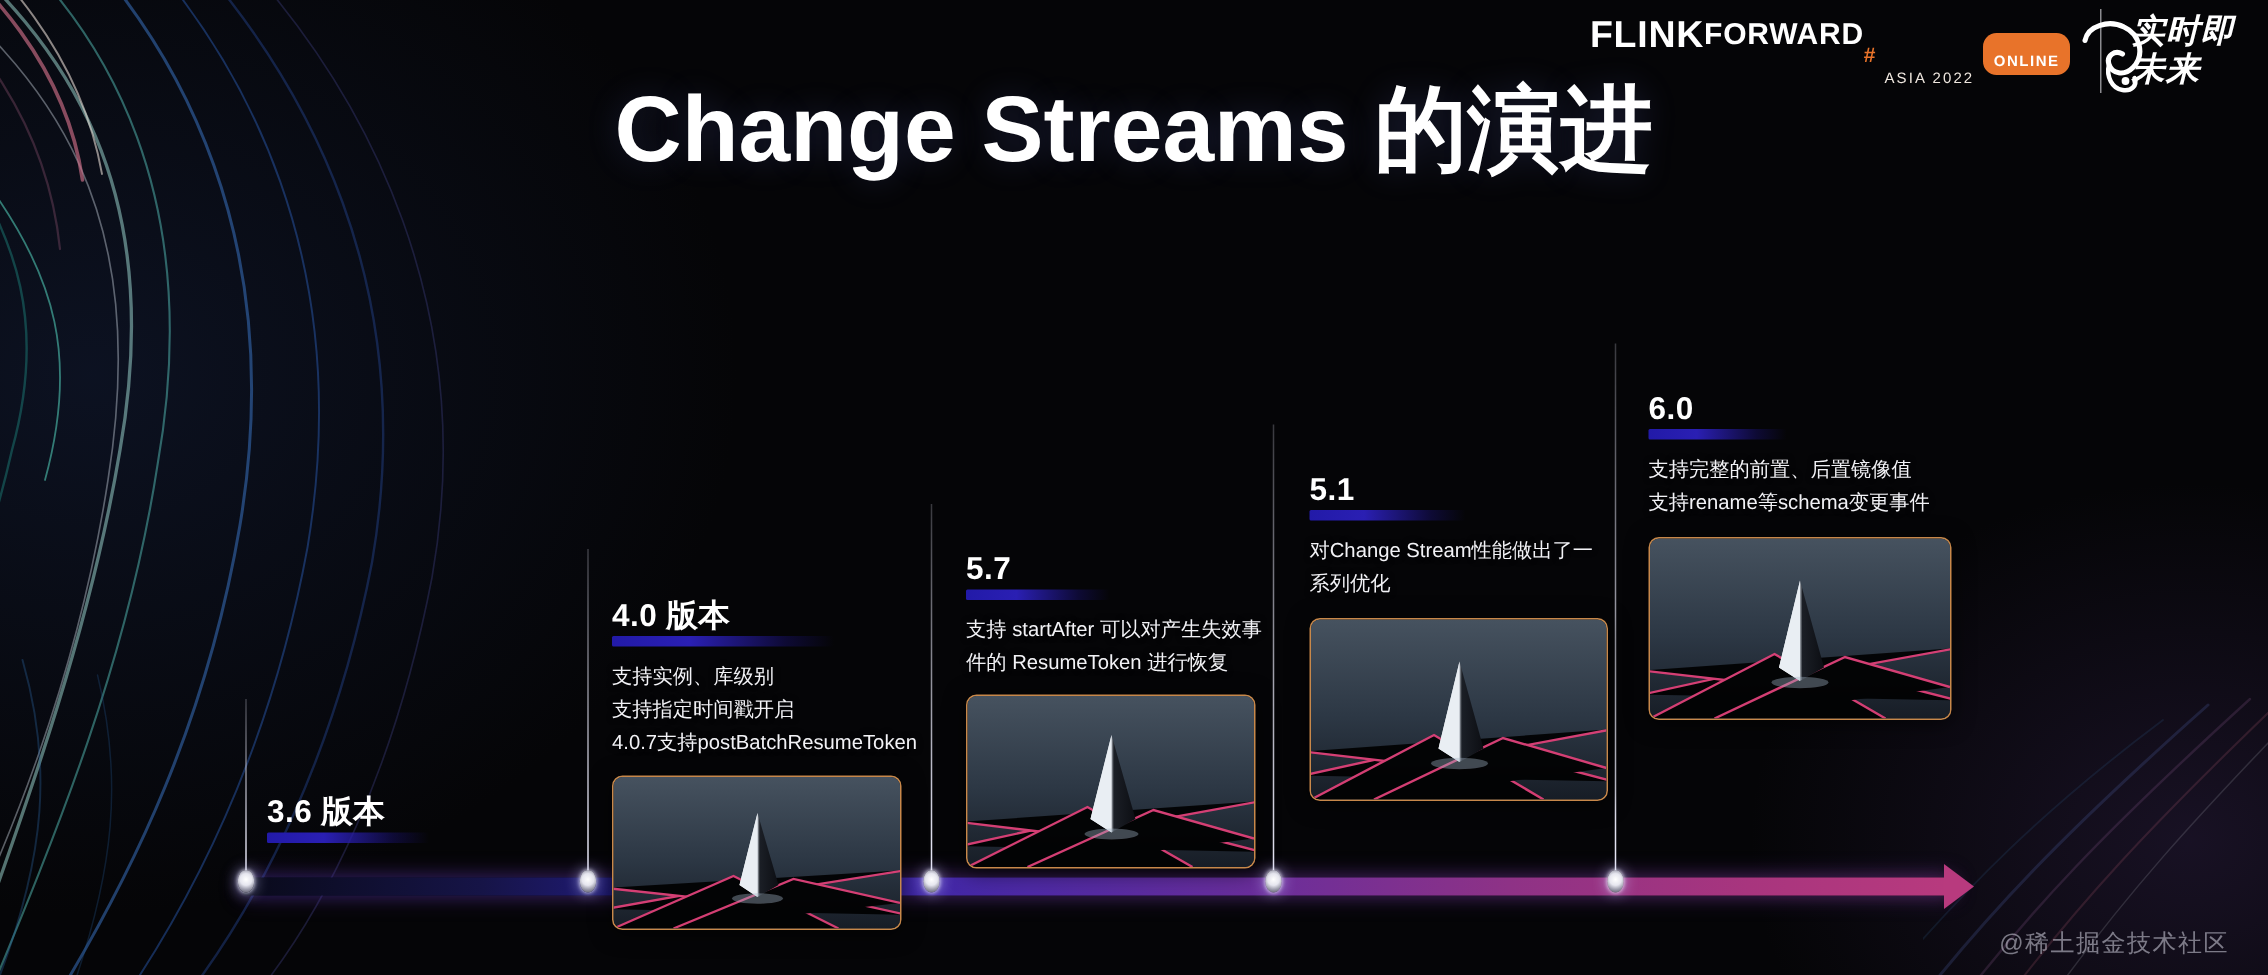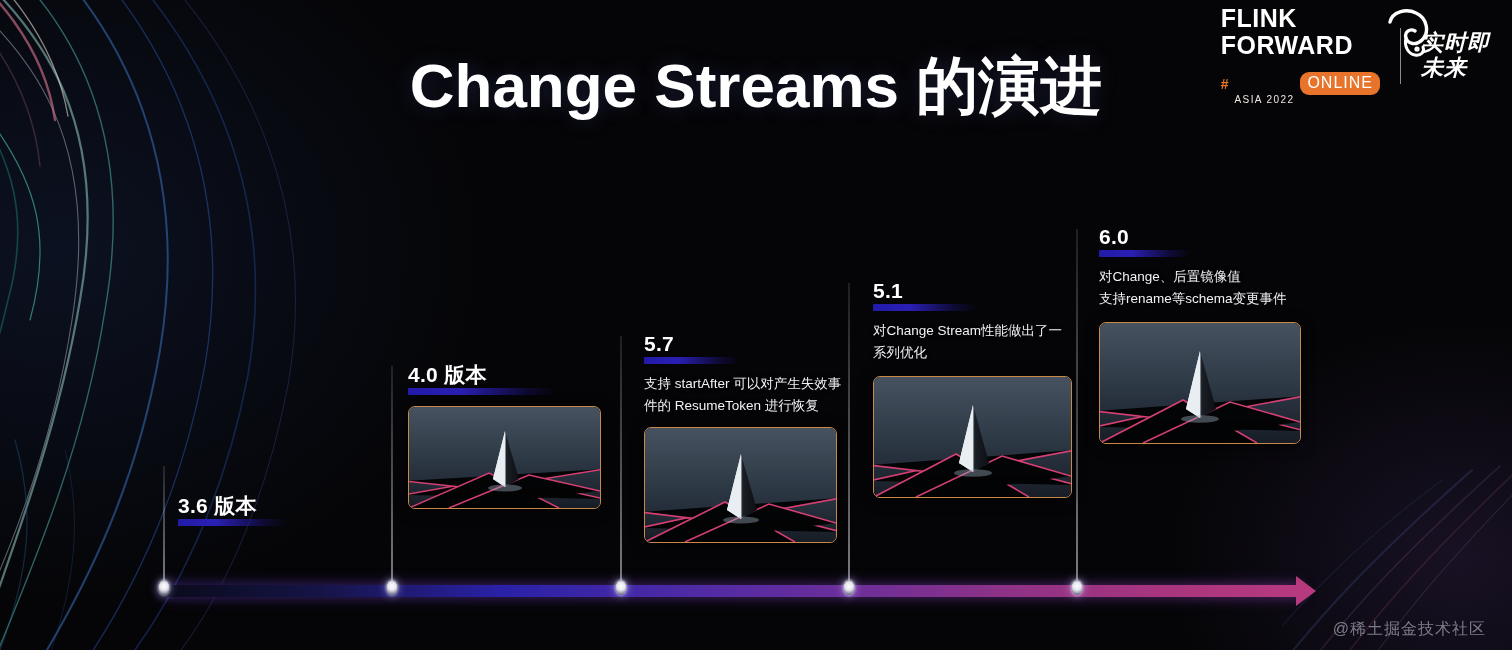--- a/index.html
+++ b/index.html
@@ -23,33 +23,33 @@
   .streaks { position:absolute; left:0; top:0; width:330px; height:650px; overflow:hidden; }
   .streaks svg { position:absolute; left:-40px; top:-30px; }
   .rstreaks { position:absolute; right:0; bottom:0; width:230px; height:220px; overflow:hidden; opacity:.75; }
   .rstreaks svg { position:absolute; right:-30px; bottom:-40px; }
 
   
   .logo {
     position:absolute; right:22px; top:6px;
     display:flex; align-items:center; gap:16px;
   }
-  .logo-left { position:relative; display:flex; flex-direction:column; align-items:flex-start; }
+  .logo-left { position:relative; display:flex; flex-direction:row; align-items:flex-start; }
   .logo-word1, .logo-word2 {
     color:#fff; font-weight:bold; letter-spacing:.5px; line-height:1.0;
     font-family:"Liberation Sans","DejaVu Sans",sans-serif;
   }
   .logo-word1 { font-size:25px; }
-  .logo-word2 { font-size:25px; margin-top:2px; }
+  .logo-word2 { font-size:20px; margin-top:2px; }
   .logo-sub { display:flex; align-items:center; gap:6px; margin-top:4px; }
   .logo-hash { color:#e8732a; font-size:14px; font-weight:bold; }
   .logo-asia { color:#efe7df; font-size:10px; letter-spacing:1.4px;margin-top:32px; }
   .logo-online {
-    background:#e8732a; color:#fff; font-size:16px; letter-spacing:1px;
-    padding:2px 7px 3px; border-radius:9px; font-weight:normal;
+    background:#e8732a; color:#fff; font-size:10px; letter-spacing:1px;
+    padding:14px 7px 3px; border-radius:9px; font-weight:bold;
   }
   .logo-squirrel { position:absolute; right:-52px; top:2px; }
   .logo-div { width:1px; height:56px; background:#8b8b8f; margin:0 4px; }
   .logo-cn { color:#fff; font-size:22px; font-weight:bold; line-height:1.12; letter-spacing:1px; }
 
   
   .title {
     position:absolute; left:0; right:0; top:44px;
     text-align:center;
     color:#fff;
@@ -97,21 +97,21 @@
     position:absolute;
     width:1px;
     background:linear-gradient(180deg, rgba(210,210,225,.25) 0%, rgba(225,225,240,.95) 85%, rgba(235,235,250,1) 100%);
     transform:translateX(-50%);
   }
 
   
   .block { position:absolute; }
   .ver {
     color:#ffffff; font-weight:bold; font-size:21px; letter-spacing:.3px;
-    line-height:1.1; white-space:nowrap;
+    line-height:1.1; white-space:nowrap;margin-top:36px;
   }
   .ver-bar {
     height:7px; margin-top:2px;
     background:linear-gradient(90deg, #221aa8 0%, #2a1fb3 35%, rgba(30,20,140,.35) 78%, rgba(10,8,40,0) 100%);
     border-radius:1px;
   }
   .desc {
     margin-top:9px;
     color:#f2f2f6; font-size:13.5px; line-height:1.62;
     white-space:pre-line;
@@ -223,20 +223,23 @@
   </div>
 
   <div class="block" style="left:178px; top:494px; width:200px;">
     <div class="ver">3.6 版本</div>
     <div class="ver-bar" style="width:108px;"></div>
   </div>
 
   <div class="block" style="left:408px; top:363px; width:215px;">
     <div class="ver">4.0 版本</div>
     <div class="ver-bar" style="width:148px;"></div>
+    <div class="desc">支持实例、库级别
+支持指定时间戳开启
+4.0.7支持postBatchResumeToken</div>
     <div class="thumb" style="width:193px; height:103px; margin-top:11px;">
       <svg width="191" height="101" viewBox="0 0 191 101" preserveAspectRatio="none">
         <defs>
           <linearGradient id="bg1" x1="0" y1="0" x2="0" y2="1">
             <stop offset="0%" stop-color="#46525f"></stop>
               <stop offset="55%" stop-color="#2c3744"></stop>
               <stop offset="100%" stop-color="#171d26"></stop>
           </linearGradient>
           <linearGradient id="crys1" x1="0" y1="0" x2="1" y2="0">
             <stop offset="0%" stop-color="#ffffff"></stop>
@@ -323,21 +326,21 @@
         <polygon points="99,28 115,86 99,95 85,86" fill="url(#crys3)"></polygon>
         <polygon points="99,28 99,95 85,86" fill="#e9eef3"></polygon>
         <ellipse cx="99" cy="96" rx="19" ry="3.8" fill="#9fb2c4" opacity="0.4"></ellipse>
       </svg>
     </div>
   </div>
 
   <div class="block" style="left:1099px; top:225px; width:220px;">
     <div class="ver">6.0</div>
     <div class="ver-bar" style="width:92px;"></div>
-    <div class="desc">对Change、后置镜像值
+    <div class="desc">支持完整的前置、后置镜像值
 支持rename等schema变更事件</div>
     <div class="thumb" style="width:202px; height:122px; margin-top:12px;">
       <svg width="200" height="120" viewBox="0 0 200 120" preserveAspectRatio="none">
         <defs>
           <linearGradient id="bg4" x1="0" y1="0" x2="0" y2="1">
             <stop offset="0%" stop-color="#46525f"></stop>
               <stop offset="55%" stop-color="#2c3744"></stop>
               <stop offset="100%" stop-color="#171d26"></stop>
           </linearGradient>
           <linearGradient id="crys4" x1="0" y1="0" x2="1" y2="0">

